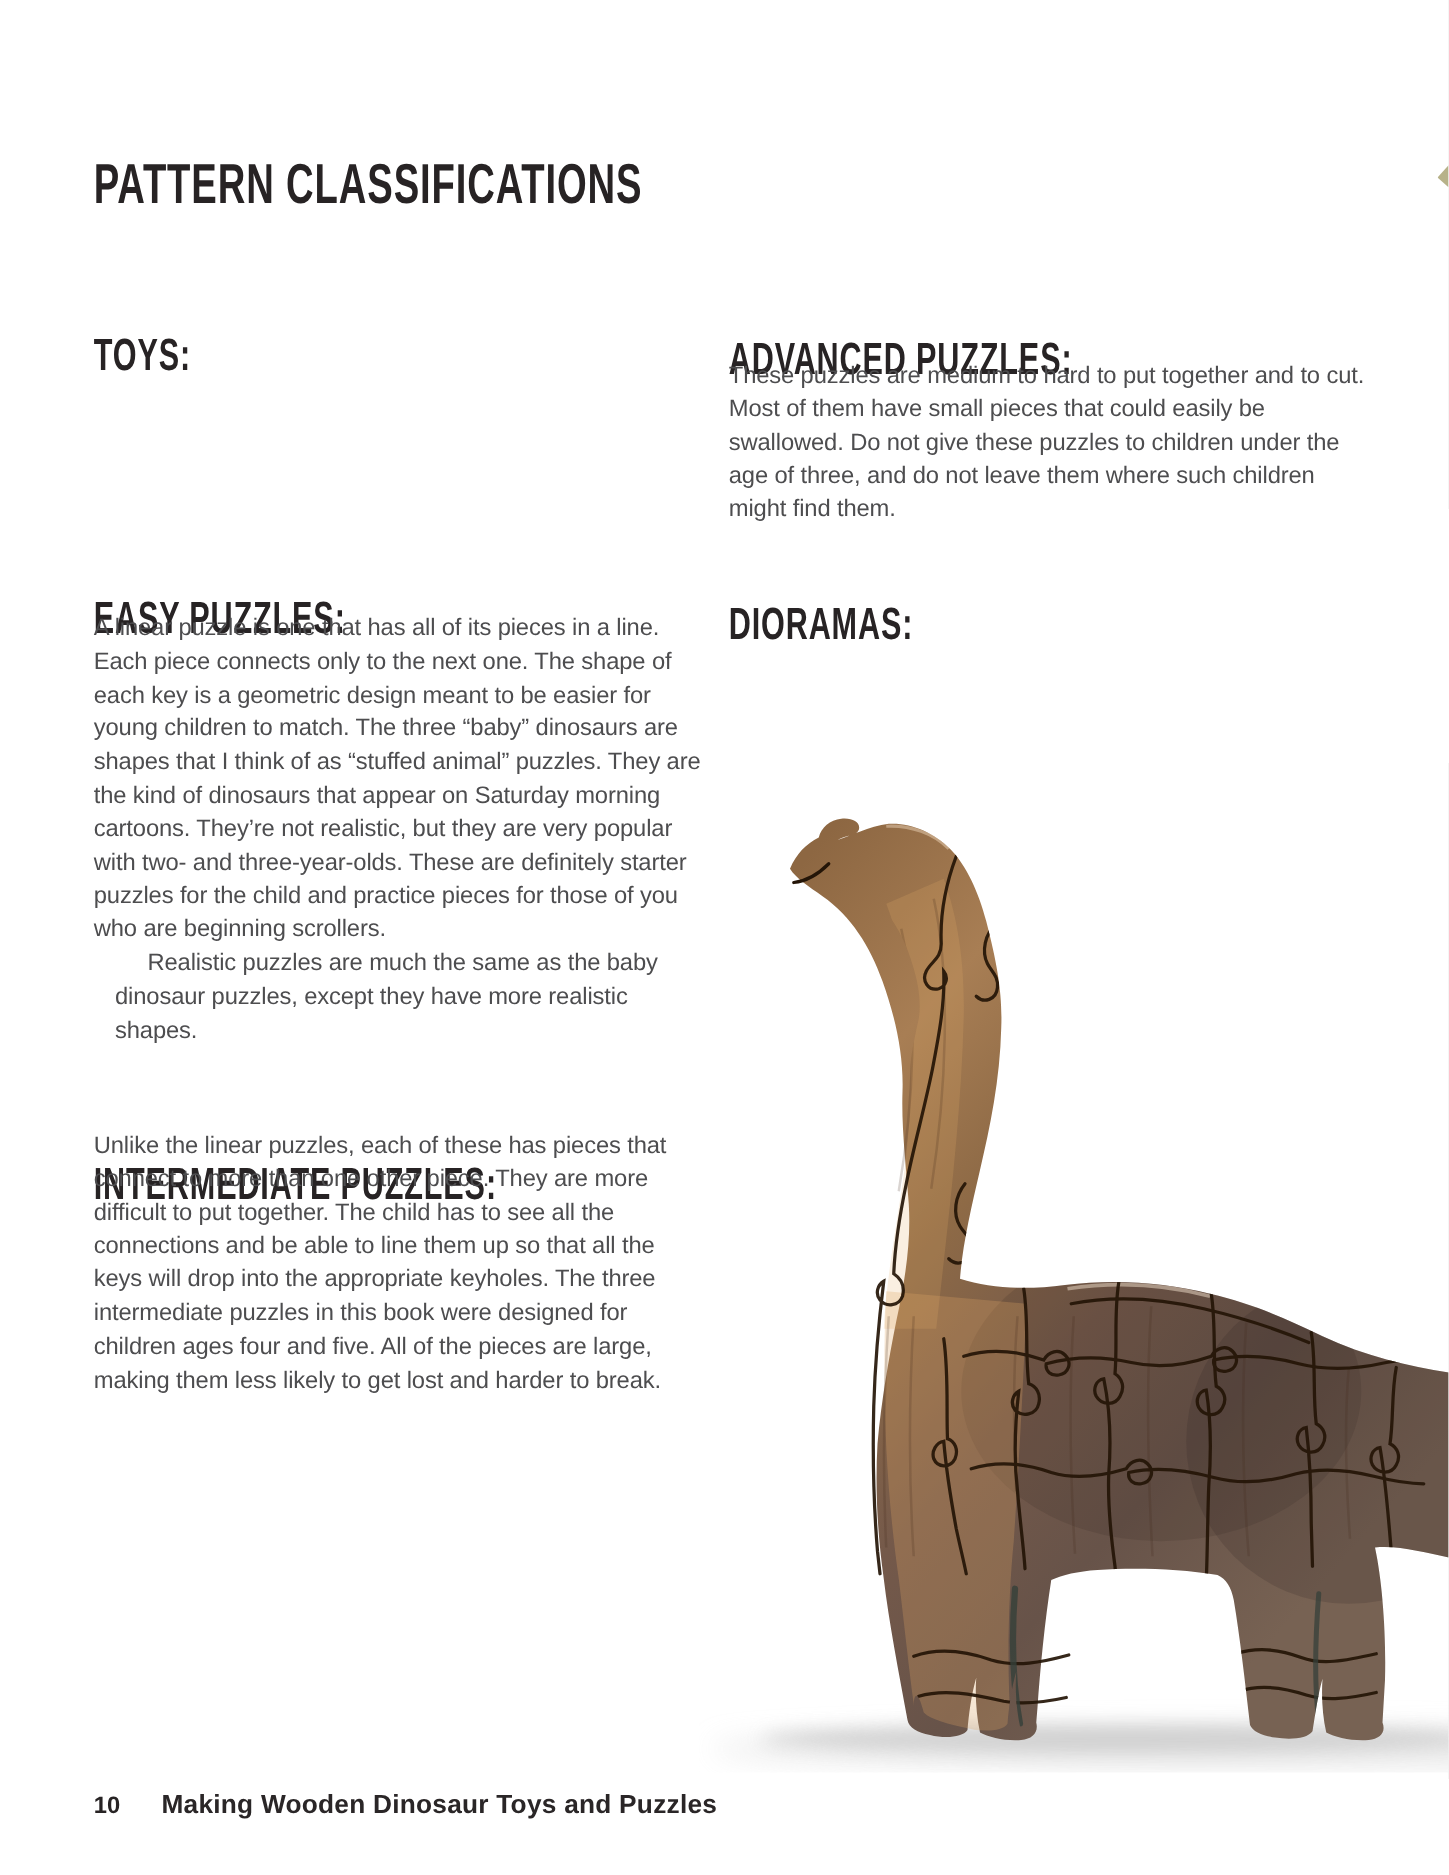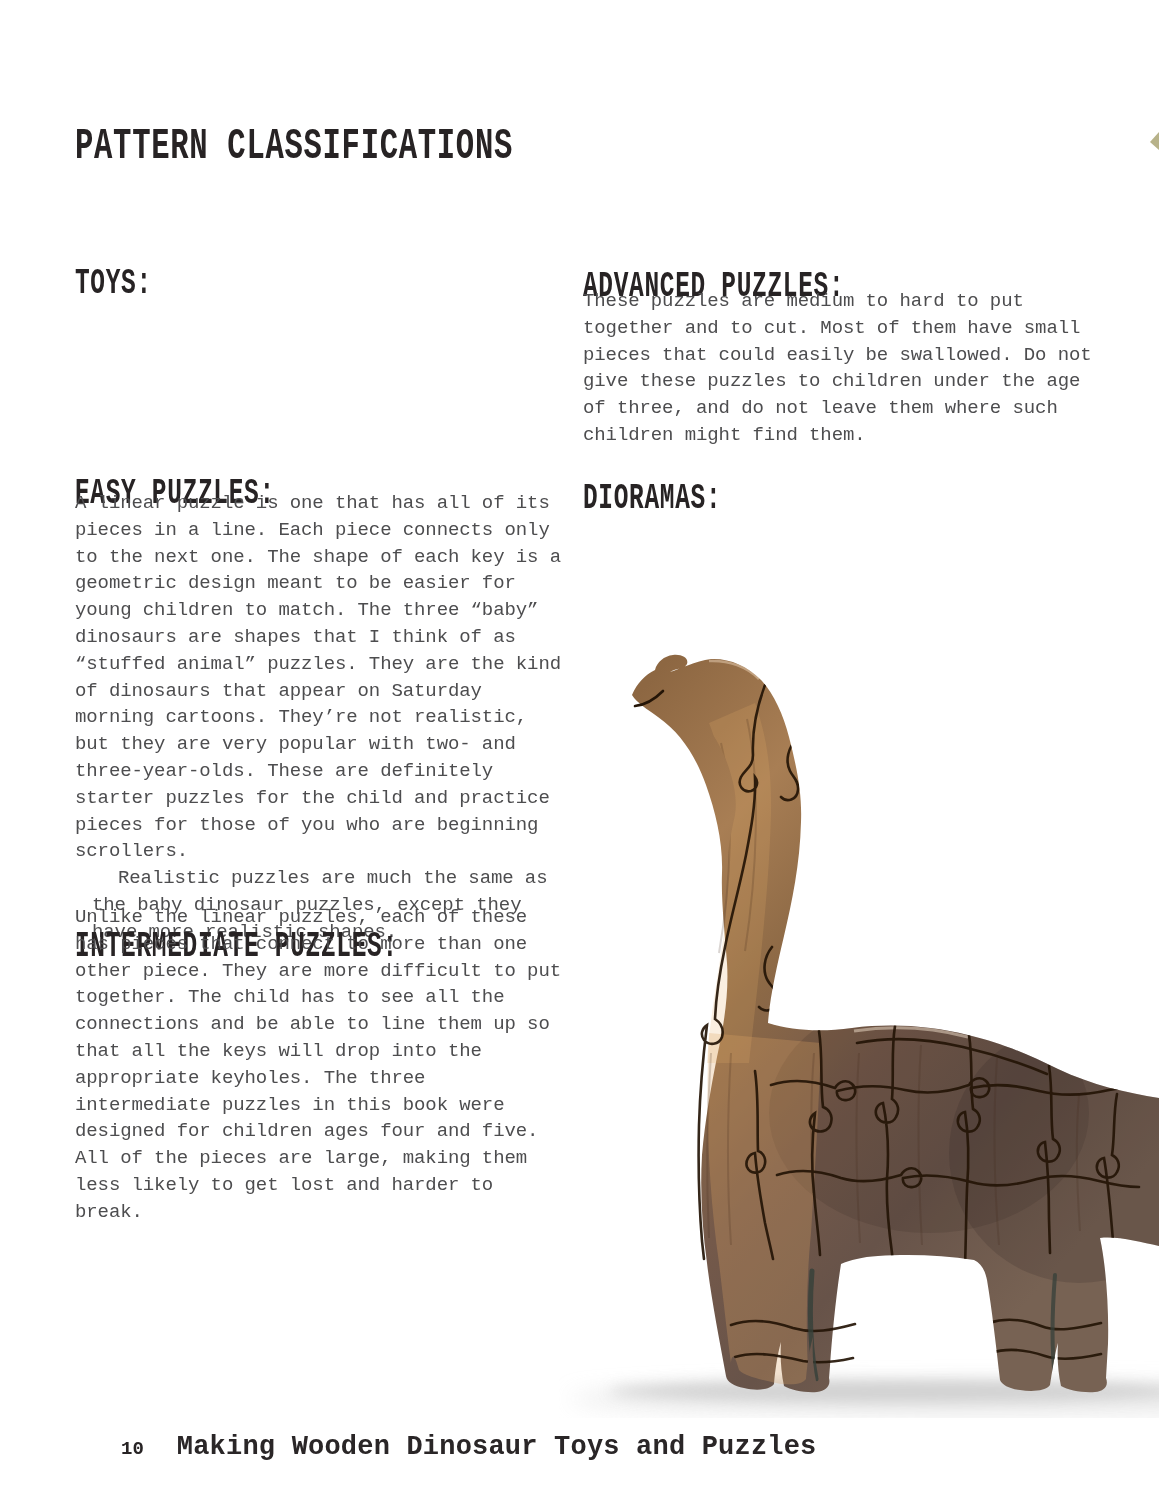--- a/index.html
+++ b/index.html
@@ -2,21 +2,21 @@
 <html><head>
 <meta charset="utf-8">
 <style>
   html,body { margin:0; padding:0; background:#e8e8e8; }
   .page {
     position:relative;
     width:1159px; height:1500px;
     margin:0 auto;
     background:#ffffff;
     overflow:hidden;
-    font-family:Liberation Mono, monospace;
+    font-family:Liberation Sans, sans-serif;
   }
   .abs { position:absolute; }
   .page-title {
     font-weight:700;
     font-size:45px;
     letter-spacing:1px;
     color:#272324;
     transform:scaleX(0.68);
     transform-origin:left top;
     white-space:nowrap;
@@ -35,30 +35,29 @@
     line-height:26.8px;
     letter-spacing:-0.1px;
     color:#4d4d4f;
   }
   .body-text p { margin:0; }
   .body-text p + p { text-indent:26px;margin-left:17px; }
   .footer {
     display:flex;
     align-items:baseline;
     gap:33px;
-    margin-left:46px;
   }
   .footer .pagenum {
     font-weight:700;
     font-size:19px;
     color:#272324;
   }
   .footer .booktitle {
     font-weight:700;
-    font-size:27px;
+    font-size:21px;
     letter-spacing:0.2px;
     color:#2a2627;
   }
   .edge-artifact {
     width:9px; height:18px;
     background:#b7b289;
     clip-path:polygon(100% 0, 0 55%, 100% 100%);
   }
   figure { margin:0; }
 </style>

